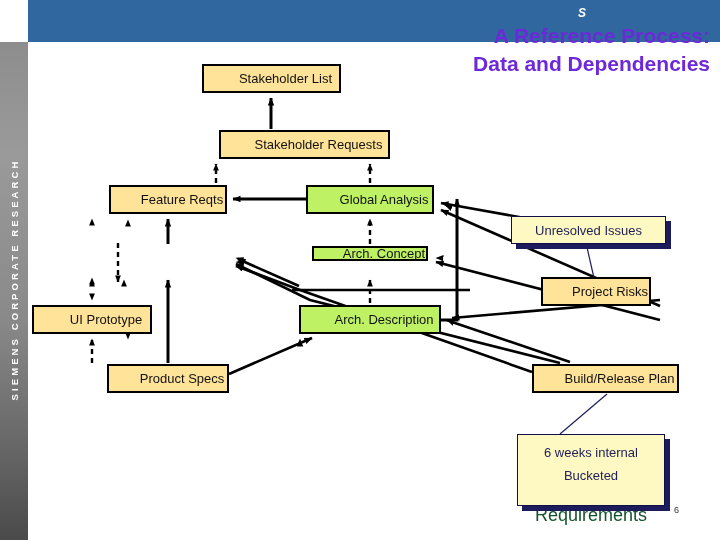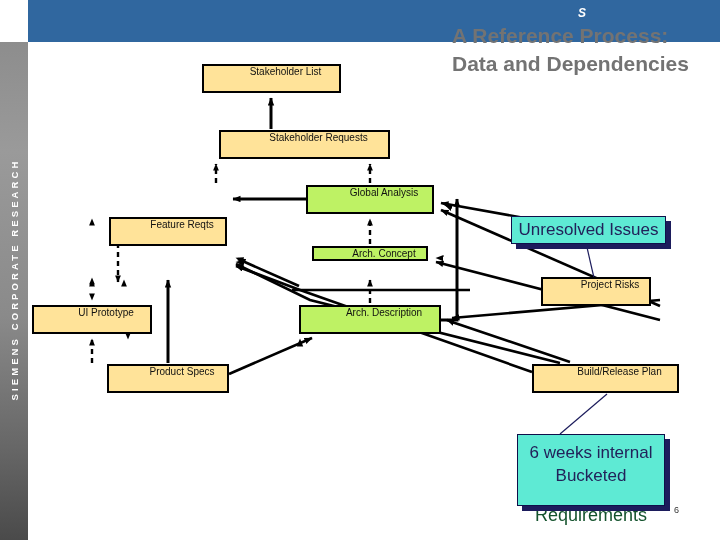--- a/index.html
+++ b/index.html
@@ -21,51 +21,51 @@
   }
   .sidebar-text{
     position:absolute;left:-236px;top:232px;width:500px;
     transform:rotate(-90deg);
     transform-origin:center center;
     color:#ffffff;font-size:9.5px;font-weight:bold;letter-spacing:3.1px;
     text-align:center;white-space:nowrap;
   }
   .slide-title{
     position:absolute;left:452px;top:22px;width:258px;
-    color:#737373;font-size:21px;font-weight:bold;line-height:28px;
-    text-align:left;
+    color:#6d28d9;font-size:21px;font-weight:bold;line-height:28px;
+    text-align:right;
   }
   .logo-s{
     position:absolute;left:578px;top:6px;
     color:#ffffff;font-size:12px;font-weight:bold;font-style:italic;
   }
   .page-num{
     position:absolute;left:674px;top:505px;
     color:#333333;font-size:9px;
   }
 
   
   .node{
     position:absolute;box-sizing:border-box;
     border:2px solid #000000;
-    display:flex;justify-content:center;
-    font-size:10px;color:#111111;white-space:nowrap;
+    display:flex;align-items:center;justify-content:center;
+    font-size:13px;color:#111111;white-space:nowrap;
     z-index:6;
     padding-left:28px;
   }
   .node.yellow{background:#ffe399;}
   .node.white{background:#bef264;}
 
   
   .callout{
     position:absolute;box-sizing:border-box;
-    border:1.5px solid #0f0f4a;background:#5eead4;
+    border:1.5px solid #0f0f4a;background:#fef9c3;
     box-shadow:5px 5px 0 0 #1c1c5c;
     display:flex;align-items:center;justify-content:center;
-    font-size:17px;color:#22225a;z-index:7;
+    font-size:13px;color:#22225a;z-index:7;
   }
   .callout.multiline{
     flex-direction:column;justify-content:flex-start;padding-top:6px;
     line-height:23px;
   }
   .callout-overflow{
     position:absolute;left:517px;top:505px;width:148px;
     text-align:center;font-size:18px;color:#14532d;z-index:5;
   }
 
@@ -152,21 +152,21 @@
   </svg>
 
   <div class="node yellow" style="left:202px;top:64px;width:139px;height:29px;">
     <span>Stakeholder List</span>
   </div>
 
   <div class="node yellow" style="left:182px;top:130px;width:171px;height:29px;margin-left:37px;">
     <span>Stakeholder Requests</span>
   </div>
 
-  <div class="node yellow" style="left:109px;top:185px;width:118px;height:29px;margin-top:32px;">
+  <div class="node yellow" style="left:109px;top:185px;width:118px;height:29px;">
     <span>Feature Reqts</span>
   </div>
 
   <div class="node white" style="left:306px;top:185px;width:128px;height:29px;">
     <span>Global Analysis</span>
   </div>
 
 
   <div class="node white" style="left:312px;top:246px;width:116px;height:15px;">
     <span>Arch. Concept</span>

